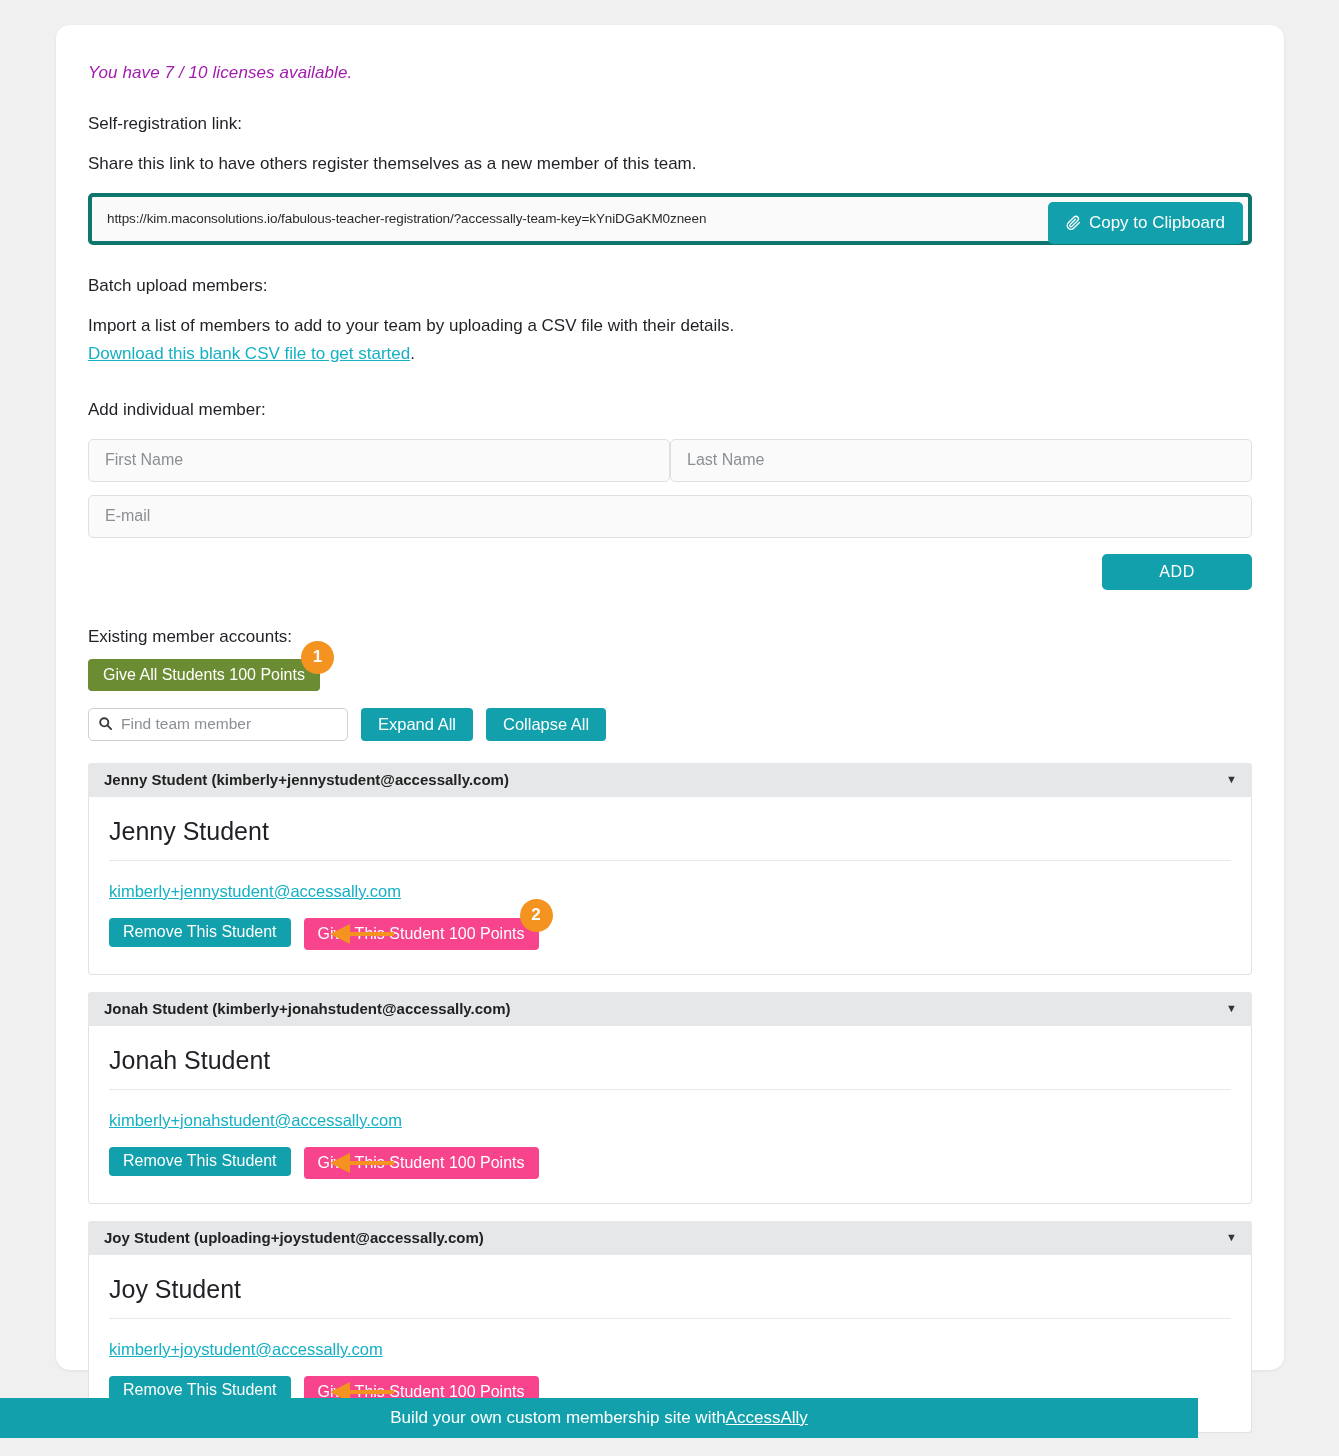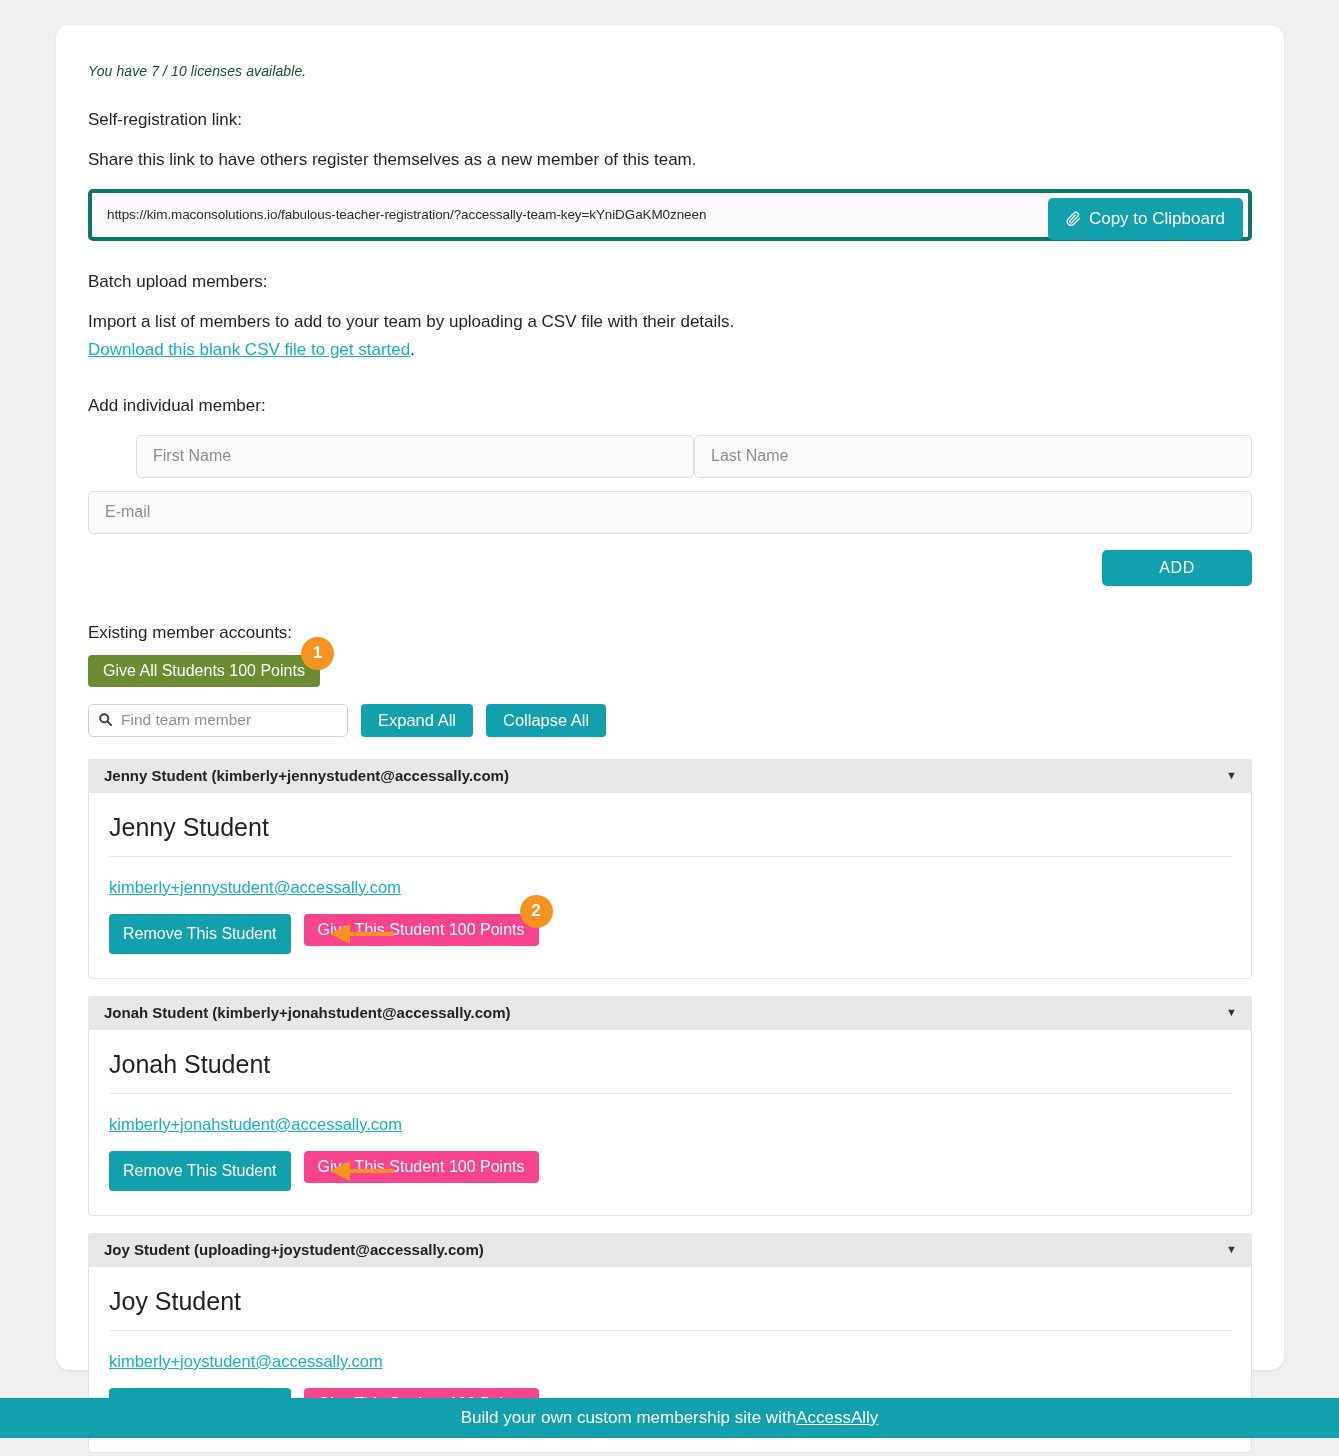--- a/index.html
+++ b/index.html
@@ -24,22 +24,22 @@
     width: 1228px;
     height: 1345px;
     background: #ffffff;
     border-radius: 14px;
     box-shadow: 0 1px 3px rgba(0,0,0,0.07);
   }
   .inner { padding: 30px 32px 0 32px; }
 
   .license {
     font-style: italic;
-    font-size: 14px;
-    color: #14532d;
+    font-size: 17px;
+    color: #a21caf;
     margin-top: 8px;
     letter-spacing: .1px;
   }
   .label {
     font-size: 17px;
     color: #1f2125;
     margin-top: 31px;
   }
   .desc {
     font-size: 17px;
@@ -96,21 +96,21 @@
   .batch-btn {
     position: absolute;
     right: 0;
     top: 30px;
     height: 40px;
     padding: 0 22px;
     font-size: 16.5px;
   }
 
   
-  .fields-row { display: flex; margin-top: 19px; margin-left: 48px; }
+  .fields-row { display: flex; margin-top: 19px; }
   .field {
     height: 43px;
     background: #fafafa;
     border: 1px solid #e0e0e0;
     border-radius: 5px;
     font-size: 16px;
     color: #1f2125;
     padding: 0 16px;
     font-family: "Liberation Sans", sans-serif;
     outline: none;
@@ -219,21 +219,21 @@
   .member-email {
     display: inline-block;
     margin-top: 21px;
     font-size: 16.5px;
     color: #14b1c4;
     text-decoration: underline;
   }
   .member-btns { display: flex; gap: 13px; margin-top: 17px; position: relative; }
   .btn-remove {
     background: #11a0ac;
-    height: 40px;
+    height: 29px;
     padding: 0 14px;
     font-size: 16px;
     border-radius: 4px;
   }
   .btn-points {
     background: #f7448c;
     height: 32px;
     padding: 0 14px;
     font-size: 16px;
     border-radius: 4px;
@@ -248,21 +248,21 @@
     transform: translateY(-50%);
     width: 78px;
     height: 26px;
   }
 
   
   .footer {
     position: absolute;
     left: 0;
     bottom: 18px;
-    width: 1339px;
+    width: 1198px;
     height: 40px;
     background: #11a0ac;
     display: flex;
     align-items: center;
     justify-content: center;
     color: #fff;
     font-size: 17px;
   }
   .footer a { color: #fff; text-decoration: underline; }
 </style>

